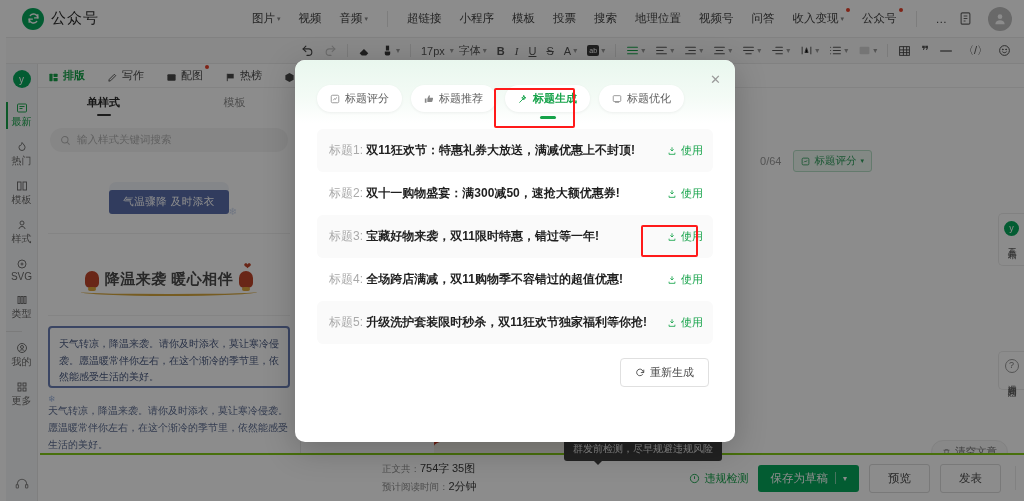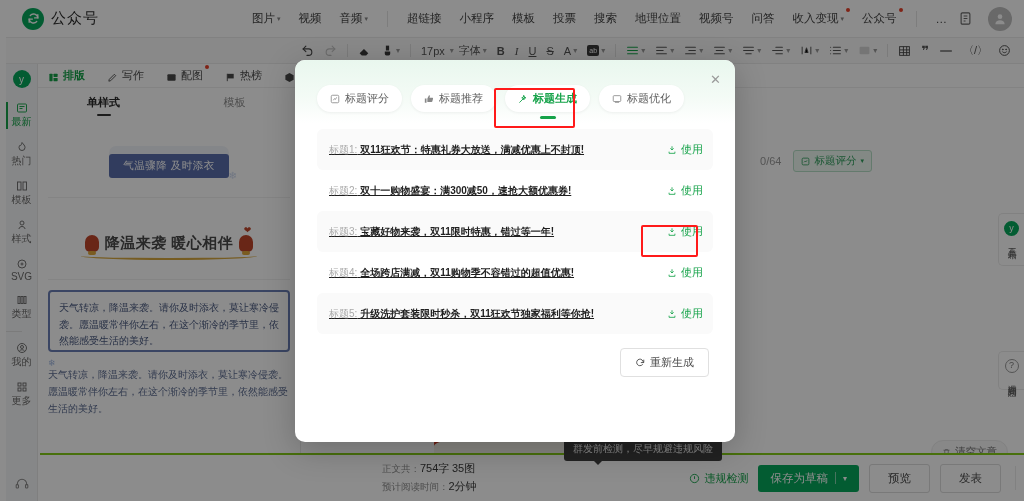--- a/index.html
+++ b/index.html
@@ -268,21 +268,21 @@
   }
   #redbox-tab { left:199px; top:28px; width:81px; height:40px; }
   #redbox-use { left:346px; top:165px; width:57px; height:32px; }
 
   .modal-body { padding:6px 22px 0 22px; }
   .row {
     display:flex; align-items:center; justify-content:space-between;
     padding:13px 10px 13px 12px; border-radius:6px;
   }
   .row:nth-child(odd) { background:#fafafa; }
-  .row-text { font-size:10px; color:#1f1f1f;text-decoration:underline; }
+  .row-text { font-size:12px; color:#1f1f1f; }
   .row-label { color:#a9a9a9; font-weight:normal; }
   .row-title { font-weight:bold; }
   .use-btn { font-size:11px; color:#16a34a; display:flex; align-items:center; gap:4px; white-space:nowrap; }
   .modal-foot { display:flex; justify-content:flex-end; padding:14px 26px 0 0; }
   .regen-btn {
     border:1px solid #e0e0e0; background:#fff; border-radius:4px; font-size:11px; color:#4a4a4a;
     padding:6px 14px; display:flex; align-items:center; gap:5px;
   }
   svg { display:block; }
 </style>
@@ -600,20 +600,29 @@
           </div>
         </div>
       <div class="toggle-pill"></div>
     </div>
 
     <div class="style-panel">
       <div class="sp-tabs" id="sp-tabs">
           <div class="sp-tab active">单样式</div>
           <div class="sp-tab">模板</div>
         </div>
+      <div class="sp-search">
+        <span>
+          <svg width="11" height="11" viewBox="0 0 24 24" fill="none" stroke="#b5b5b5" stroke-width="2.2">
+              <circle cx="10.5" cy="10.5" r="7"></circle>
+              <path d="M16 16l5 5"></path>
+            </svg>
+        </span>
+        <span>输入样式关键词搜索</span>
+      </div>
 
       <div class="sp-card">
         <div class="card-snow">
           <div class="snow-cap"></div>
           <div class="snow-body">气温骤降 及时添衣</div>
           <div class="flake">❄</div>
         </div>
       </div>
 
       <div class="sp-card">

